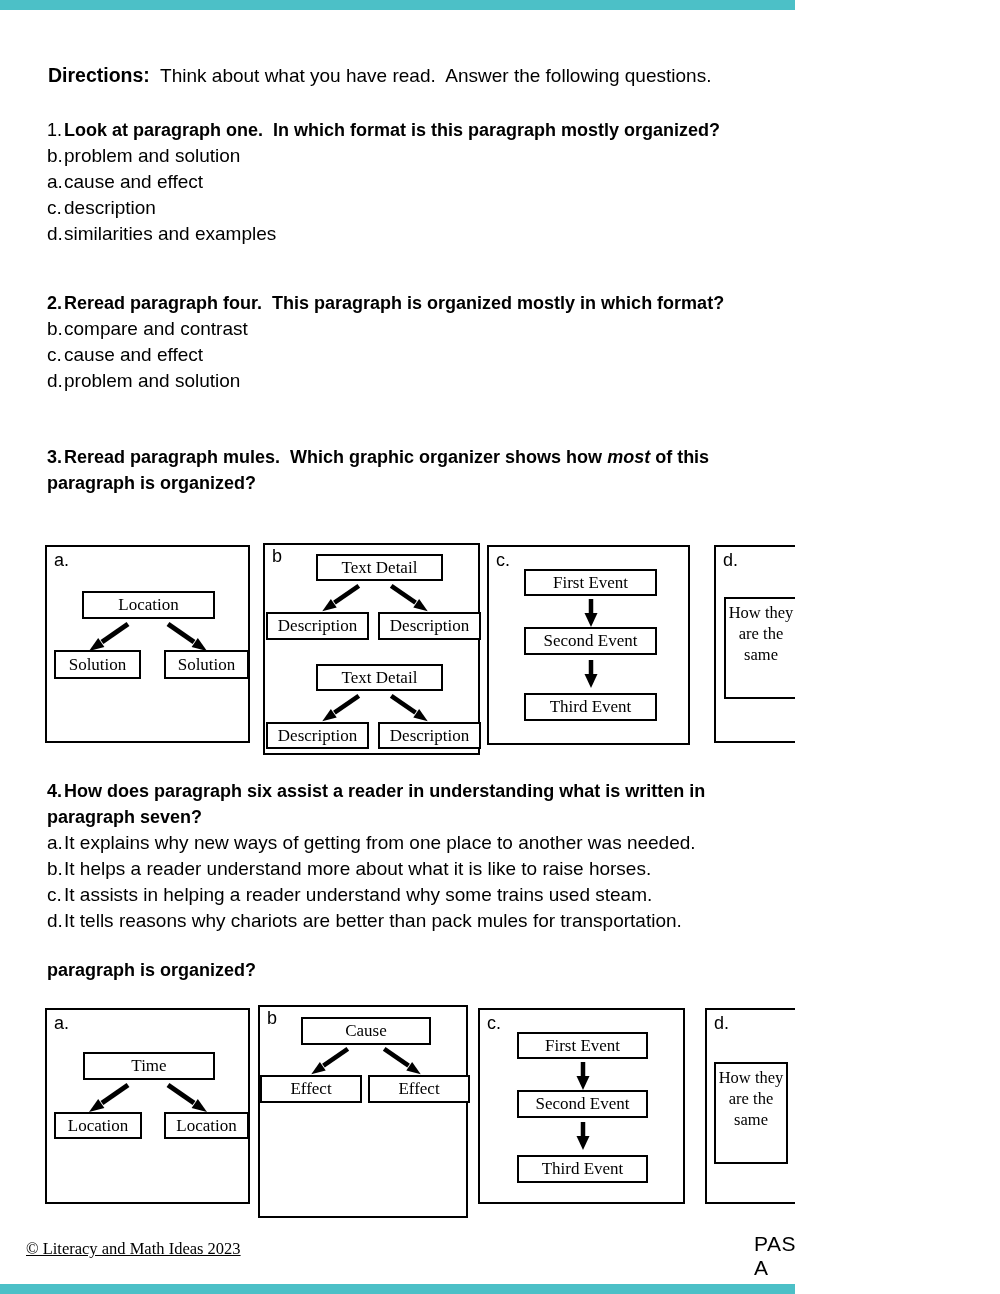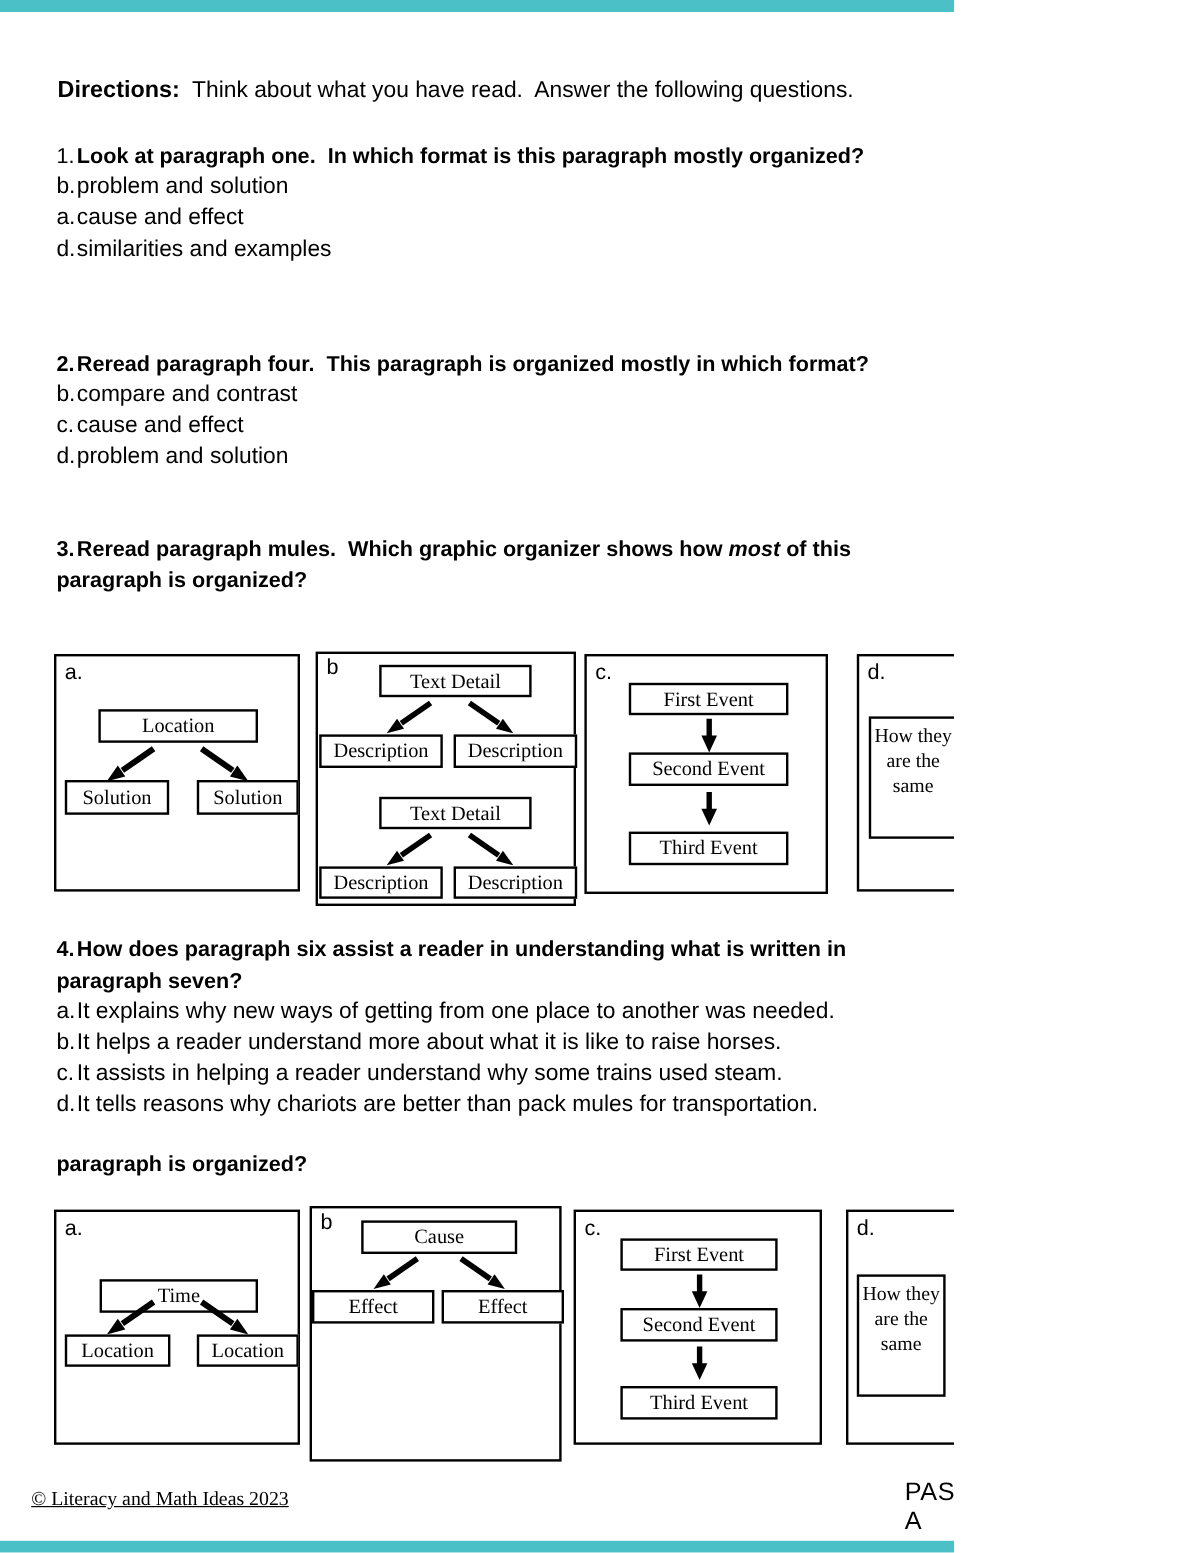--- a/index.html
+++ b/index.html
@@ -38,20 +38,21 @@
 
   <div class="accent-bar accent-top" style="background: rgb(76, 192, 199);"></div>
   <div class="accent-bar accent-bottom" style="background: rgb(76, 192, 199);"></div>
 
   <div class="directions"><span class="dir-label">Directions:</span><span>  Think about what you have read.  Answer the following questions.</span></div>
 
   <div class="qblock" style="top:117px">
     <div class="qhead"><span class="qnum qnum-normal">1.</span><span>Look at paragraph one.  In which format is this paragraph mostly organized?</span></div>
     <div class="opt"><span class="qnum">b.</span><span>problem and solution</span></div>
     <div class="opt"><span class="qnum">a.</span><span>cause and effect</span></div>
+    <div class="opt"><span class="qnum">c.</span><span>description</span></div>
     <div class="opt"><span class="qnum">d.</span><span>similarities and examples</span></div>
   </div>
 
   <div class="qblock" style="top:290px">
     <div class="qhead"><span class="qnum">2.</span><span>Reread paragraph four.  This paragraph is organized mostly in which format?</span></div>
     <div class="opt"><span class="qnum">b.</span><span>compare and contrast</span></div>
     <div class="opt"><span class="qnum">c.</span><span>cause and effect</span></div>
     <div class="opt"><span class="qnum">d.</span><span>problem and solution</span></div>
   </div>
 
@@ -130,21 +131,21 @@
     <div class="opt"><span class="qnum">c.</span><span>It assists in helping a reader understand why some trains used steam.</span></div>
     <div class="opt"><span class="qnum">d.</span><span>It tells reasons why chariots are better than pack mules for transportation.</span></div>
   </div>
 
   <div class="qblock" style="top:957px">
     <div class="qhead">paragraph is organized?</div>
   </div>
 
   <div class="panel" style="left:45px;top:1008px;width:205px;height:196px">
     <span class="plabel">a.</span>
-    <div class="dbox" style="left:36px;top:56px;width:132px;height:28px">Time</div>
+    <div class="dbox" style="left:36px;top:42px;width:132px;height:28px">Time</div>
     <svg class="arr" style="left:38px;top:72px" width="48" height="32" viewBox="0 0 48 32">
         <line x1="43" y1="3" x2="17" y2="21" stroke="#000" stroke-width="5"></line>
         <polygon points="4,30 19.4,26 13.2,17" fill="#000"></polygon>
       </svg>
     <svg class="arr" style="left:116px;top:72px" width="48" height="32" viewBox="0 0 48 32">
         <line x1="5" y1="3" x2="31" y2="21" stroke="#000" stroke-width="5"></line>
         <polygon points="44,30 28.6,26 34.8,17" fill="#000"></polygon>
       </svg>
     <div class="dbox" style="left:7px;top:102px;width:88px;height:27px">Location</div>
     <div class="dbox" style="left:117px;top:102px;width:85px;height:27px">Location</div>

